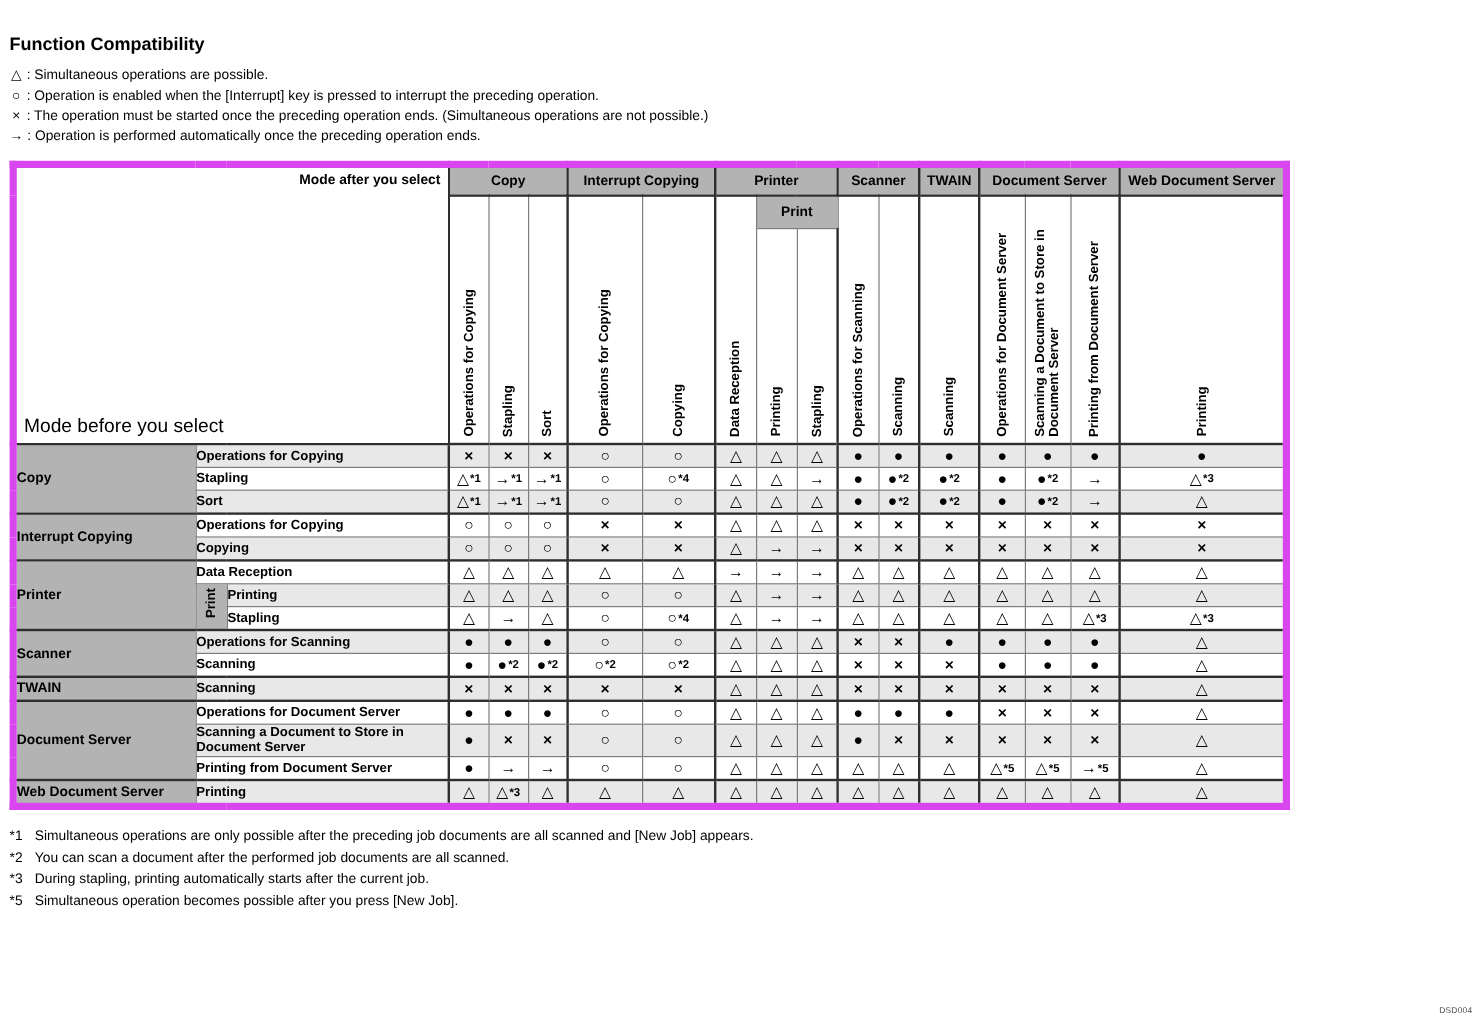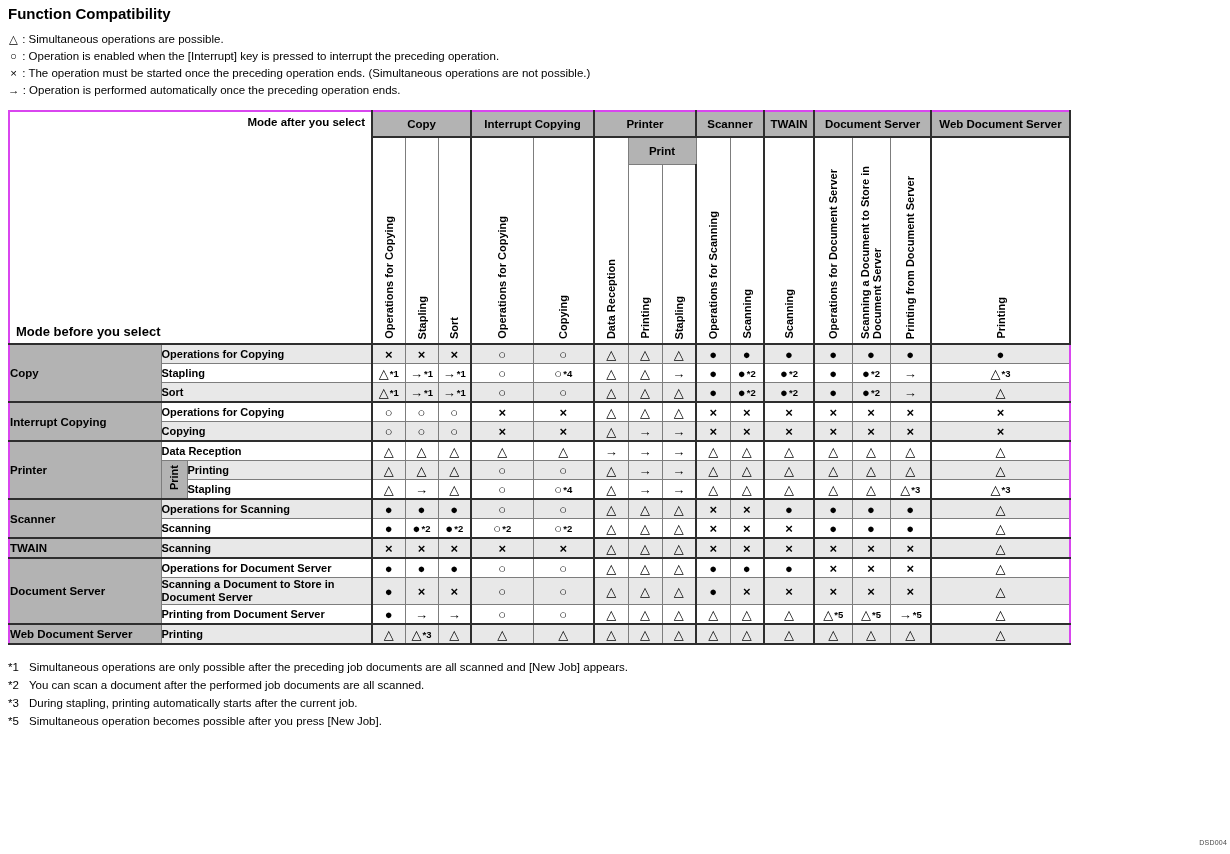--- a/index.html
+++ b/index.html
@@ -1,35 +1,35 @@
 <!DOCTYPE html>
 <html><head>
 <meta charset="utf-8">
 <style>
   html,body { margin:0; padding:0; }
   body {
     width:1230px; height:854px; position:relative; overflow:hidden;
     background:#ffffff; color:#000;
     font-family:"Liberation Sans","DejaVu Sans",sans-serif;
   }
-  .page { padding:5px 8px 0 8px; }
+  .page { padding:5px 8px 0 8px;margin-top:24px; }
   .title { font-size:15px; font-weight:bold; margin:0 0 9px 0; }
   .intro { font-size:11.5px; margin:0 0 5px 0; }
   .legend-row { font-size:11.5px; line-height:17px; white-space:nowrap; }
   .lg-sym { display:inline-block; min-width:11px; text-align:center; }
 
   table.ct { border-collapse:collapse; table-layout:fixed; margin-top:11px;
-             border:2px solid #d946ef;padding-left:21px; }
+             border:6px solid #d946ef;padding-left:21px; }
   table.ct td { border:1px solid #7d7d7d; padding:0; overflow:hidden; }
   .gr { border-right:2px solid #2e2e2e !important; }
   .gb { border-bottom:2px solid #2e2e2e !important; }
 
   td.corner { background:#fff; position:relative; }
   .corner-top { position:absolute; top:4px; right:6px; font-size:11.5px; font-weight:bold; }
-  .corner-bottom { position:absolute; bottom:4px; left:6px; font-size:13px; font-weight:bold; }
+  .corner-bottom { position:absolute; bottom:4px; left:6px; font-size:16px; font-weight:normal; }
 
   td.ghead { background:#b3b3b3; font-size:11.5px; font-weight:bold;
              text-align:center; vertical-align:middle; }
   td.psub  { background:#b3b3b3; font-size:11.5px; font-weight:bold;
              text-align:center; vertical-align:middle; border-color:#2e2e2e; }
   td.vcell { background:#fff; vertical-align:bottom; text-align:center; padding:4px 1px 6px 1px; }
   .vtext { display:inline-block; writing-mode:vertical-rl; transform:rotate(180deg);
            max-height:184px; font-size:11px; font-weight:bold; line-height:12px;
            text-align:left; white-space:normal; }
   td.pv { background:#b3b3b3; text-align:center; vertical-align:middle; padding:0; }

